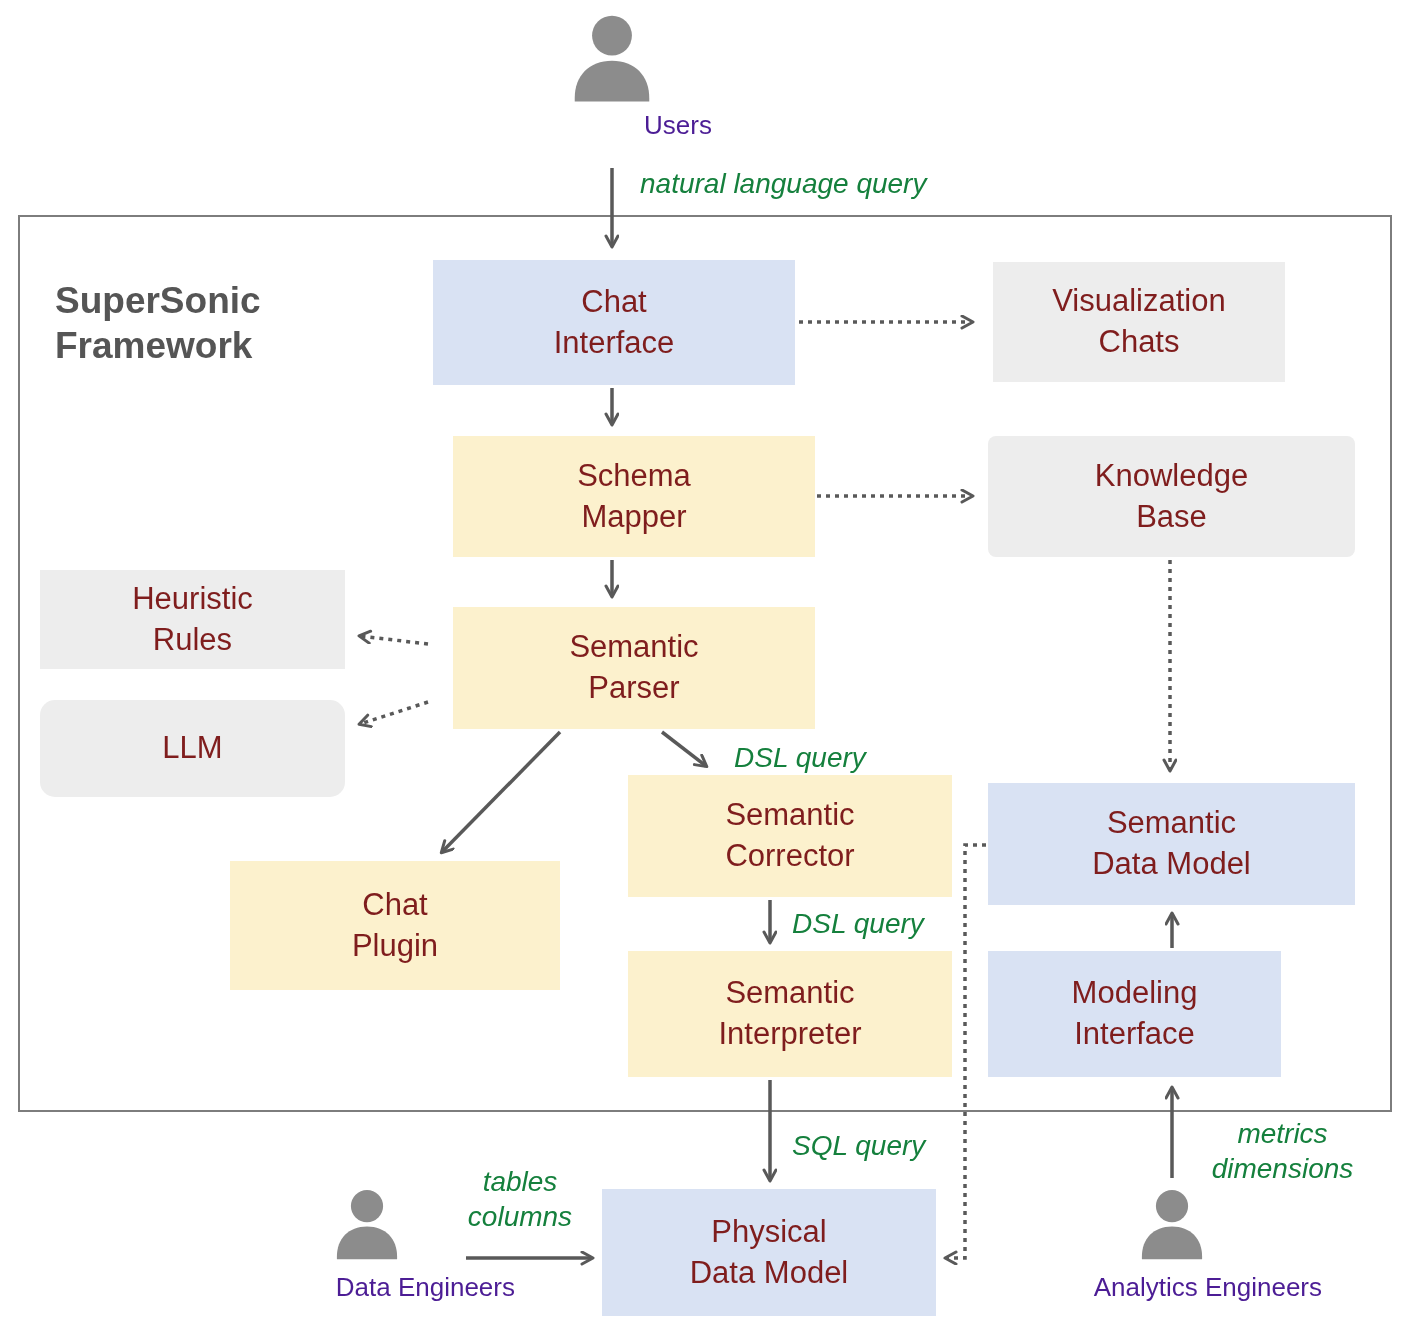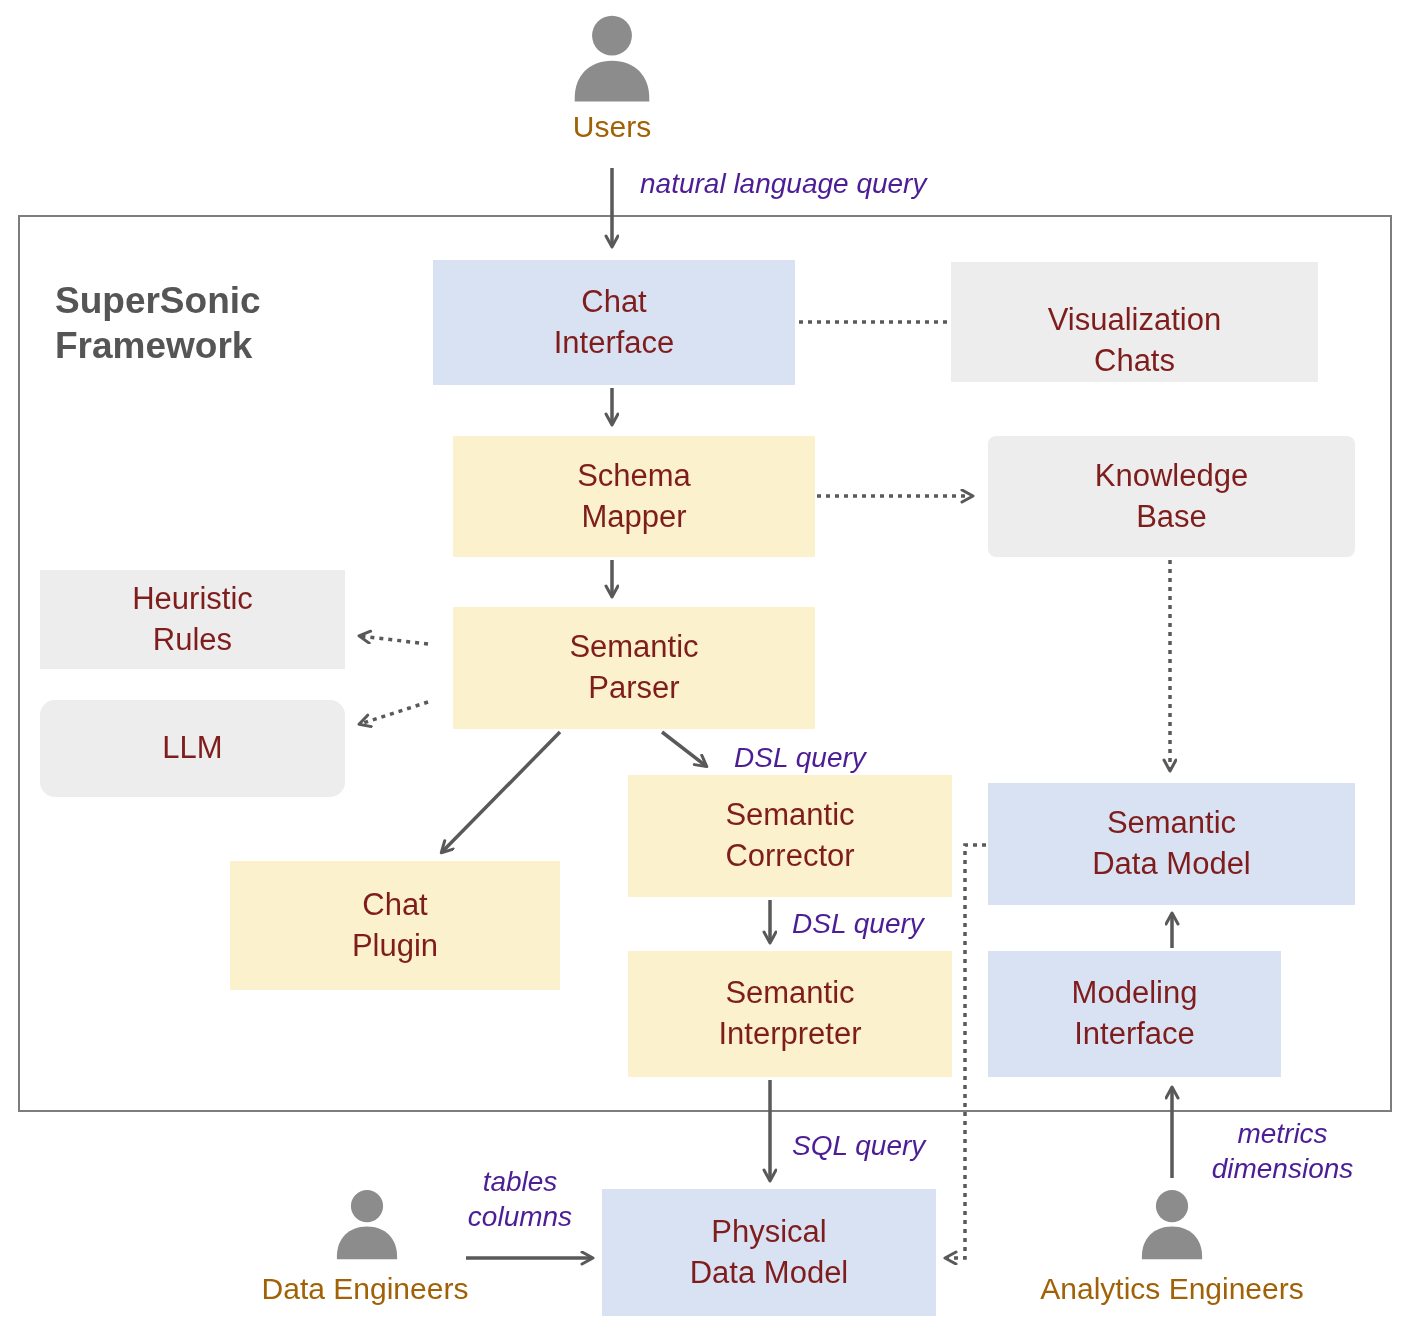--- a/index.html
+++ b/index.html
@@ -53,35 +53,35 @@
     font-weight: 700;
     color: #555555;
     line-height: 1.22;
     white-space: pre-line;
   }
 
   .edge-label {
     position: absolute;
     font-style: italic;
     font-size: 28px;
-    color: #4c1d95;
+    color: #15803d;
     line-height: 1.25;
     white-space: pre-line;
   }
   .edge-label.center { text-align: center; }
 
   .actor-icon { position: absolute; }
   .actor-icon svg { display: block; width: 100%; height: 100%; }
   .person-fill { fill: #8c8c8c; }
 
   .actor-label {
     position: absolute;
-    font-size: 30px;
-    color: #a16207;
-    text-align: center;
+    font-size: 26px;
+    color: #4c1d95;
+    text-align: right;
     white-space: nowrap;
   }
 </style>
 </head>
 <body>
 
 <div class="canvas">
 
   <div class="frame"></div>
 
@@ -110,21 +110,21 @@
     <line x1="1172" y1="1178" x2="1172" y2="1088" class="edge-solid" marker-end="url(#ah)"></line>
   </svg>
 
   <div class="diagram-title">SuperSonic
 Framework</div>
 
   <div class="node blue" style="left:433px; top:260px;  width:362px; height:125px;">
     <span class="node-label">Chat
 Interface</span>
   </div>
-  <div class="node gray" style="left:951px; top:262px;  width:367px; height:120px;align-items:flex-end;">
+  <div class="node gray" style="left:993px; top:262px;  width:292px; height:120px;">
     <span class="node-label">Visualization
 Chats</span>
   </div>
   <div class="node yellow" style="left:433px; top:436px;  width:362px; height:121px;">
     <span class="node-label">Schema
 Mapper</span>
   </div>
   <div class="node gray" style="left:988px; top:436px;  width:367px; height:121px;border-radius:8px;">
     <span class="node-label">Knowledge
 Base</span>

